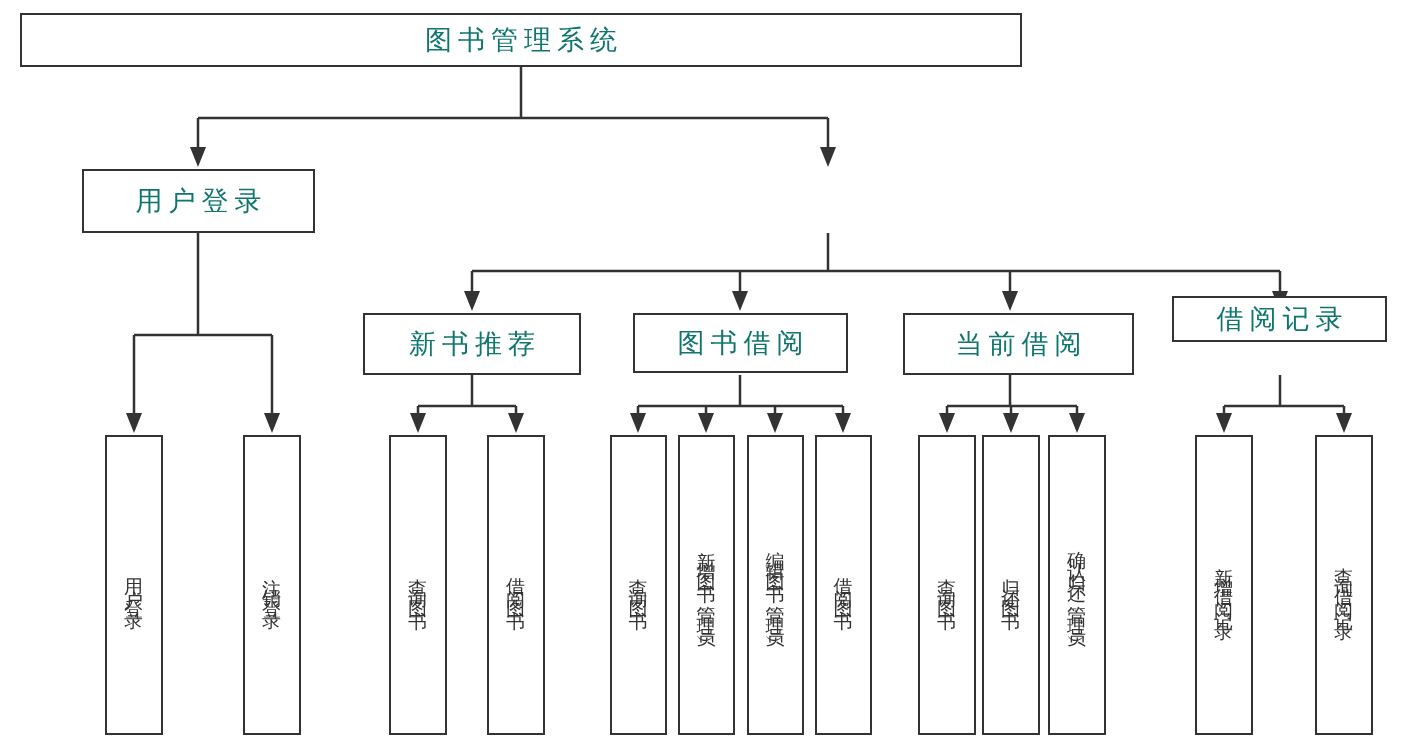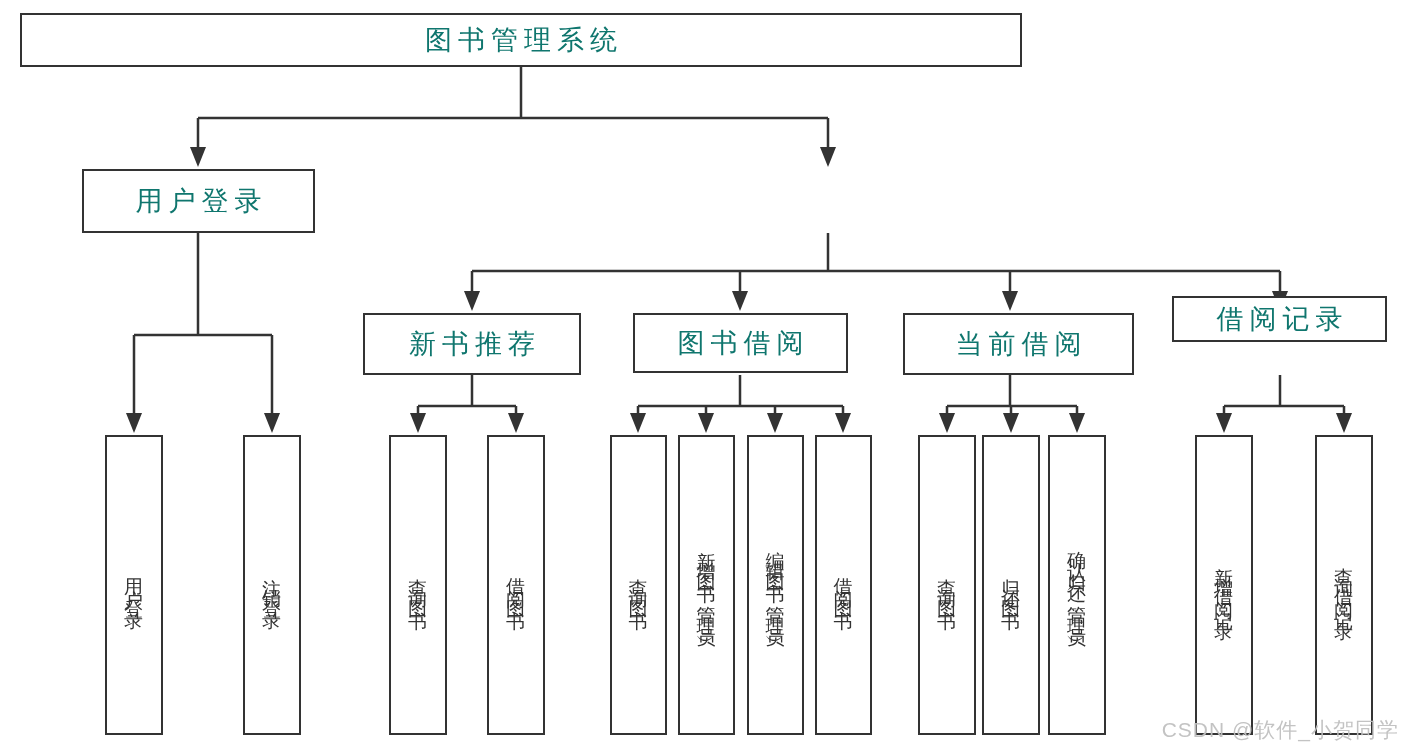--- a/index.html
+++ b/index.html
@@ -151,15 +151,14 @@
     <span class="vtext">确认归还（管理员）</span>
   </div>
 
   <div class="node" style="left:1195px;top:435px;width:58px;height:300px">
     <span class="vtext">新增借阅记录</span>
   </div>
   <div class="node" style="left:1315px;top:435px;width:58px;height:300px">
     <span class="vtext">查询借阅记录</span>
   </div>
 
-  <div class="watermark">CSDN @软件_小贺同学</div>
 
 </div>
 
 </body></html>

